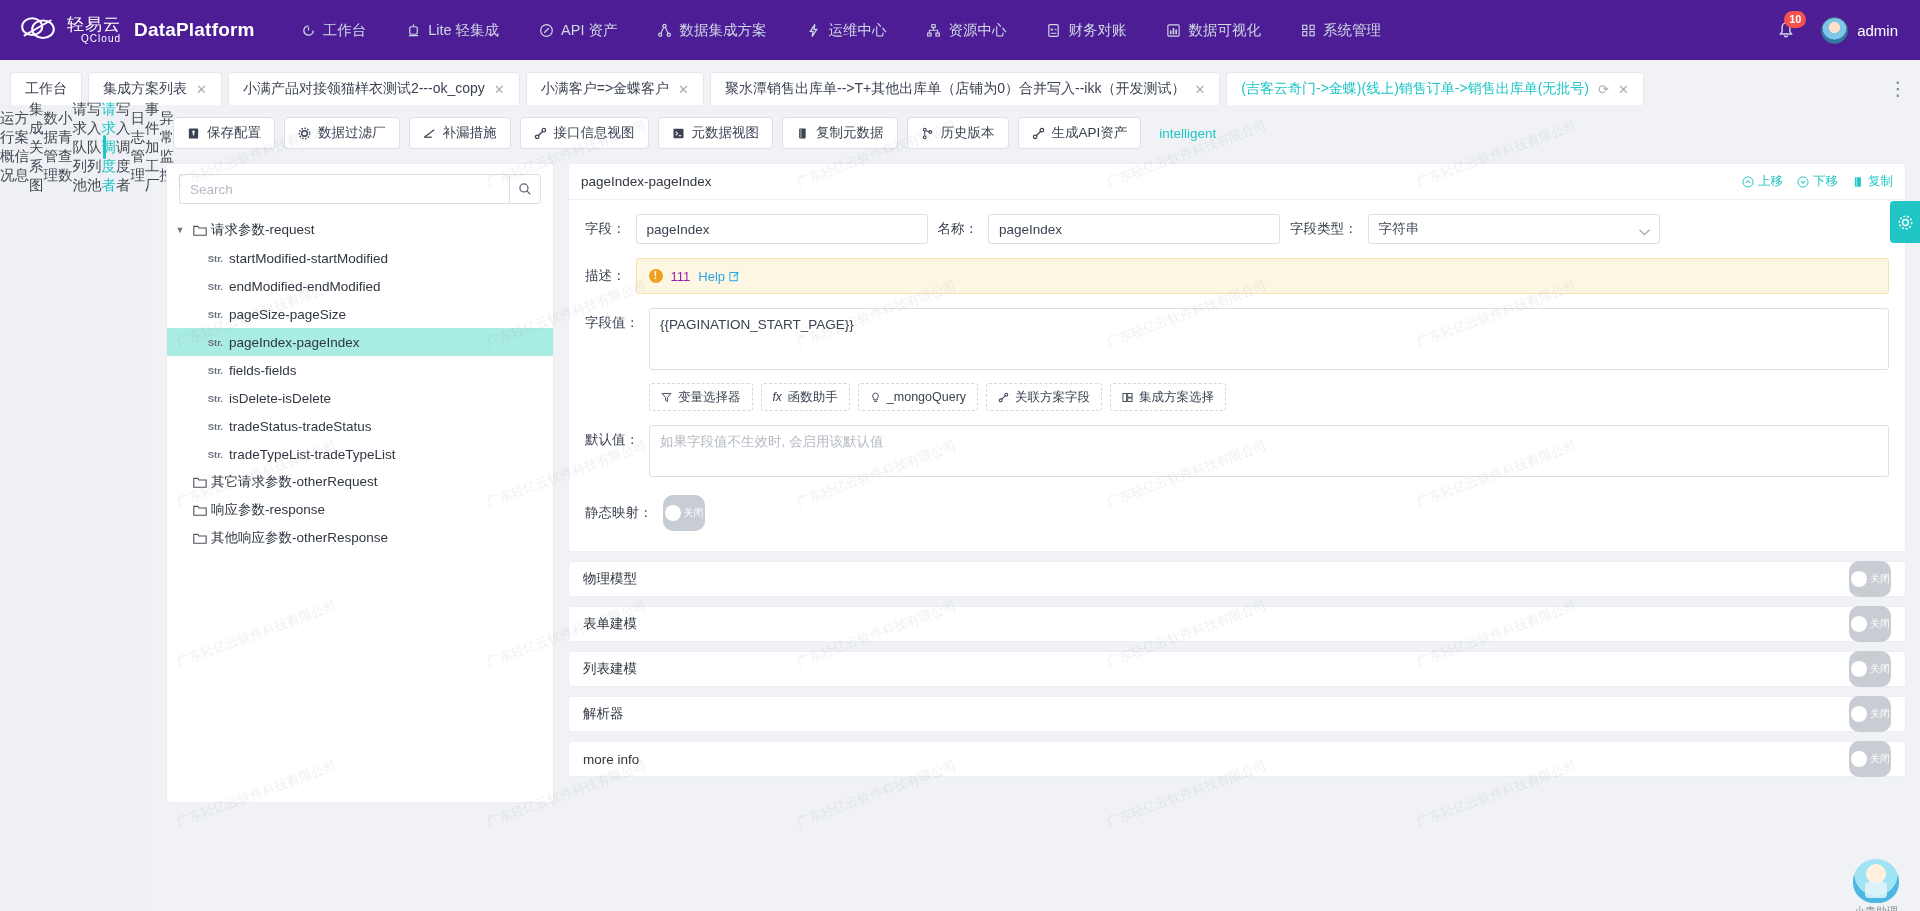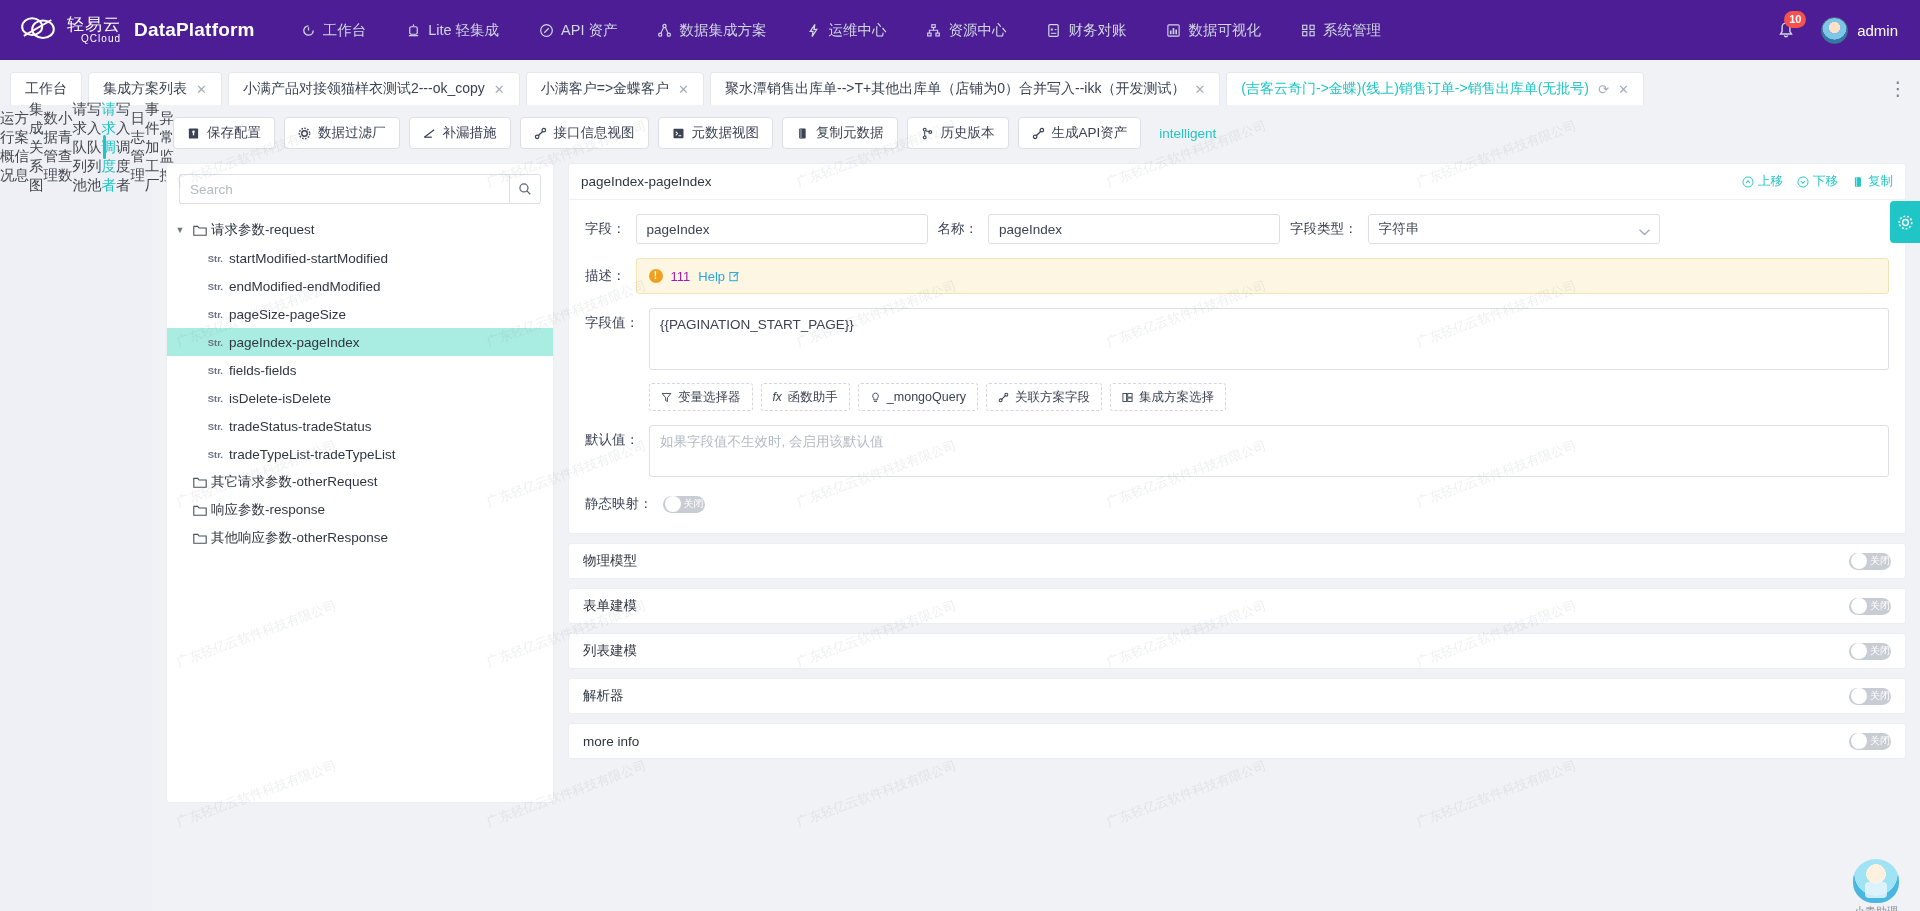--- a/index.html
+++ b/index.html
@@ -164,21 +164,21 @@
   .ta::placeholder { color: #b4bac3; }
   .ta.tall { height: 52px; }
   .chipbar { display: flex; gap: 8px; margin-top: 9px; }
   .chip {
     height: 28px; border: 1px dashed #d3d7de; border-radius: 3px; background: #fff;
     display: flex; align-items: center; gap: 6px; padding: 0 11px;
     font-size: 12.5px; color: #3b4252; cursor: pointer; white-space: nowrap;
   }
 
   .toggle {
-    width: 42px; height: 17px; border-radius: 10px; background: #c8ccd3; position: relative;
+    width: 42px; height: 36px; border-radius: 10px; background: #c8ccd3; position: relative;
     cursor: pointer; flex: 0 0 42px; display: flex; align-items: center; text-align: right;
   }
   .toggle .knob {
     width: 16px; height: 16px; border-radius: 50%; background: #fff; position: absolute; left: 2px;
   }
   .toggle .t-txt { color: #fff; font-size: 10px; position: absolute; left: 21px; }
 
   .acc-row {
     background: #fff; border: 1px solid #ebeef3; border-radius: 3px; height: 36px;
     display: flex; align-items: center; padding: 0 14px; font-size: 13.5px; color: #2f3640;

